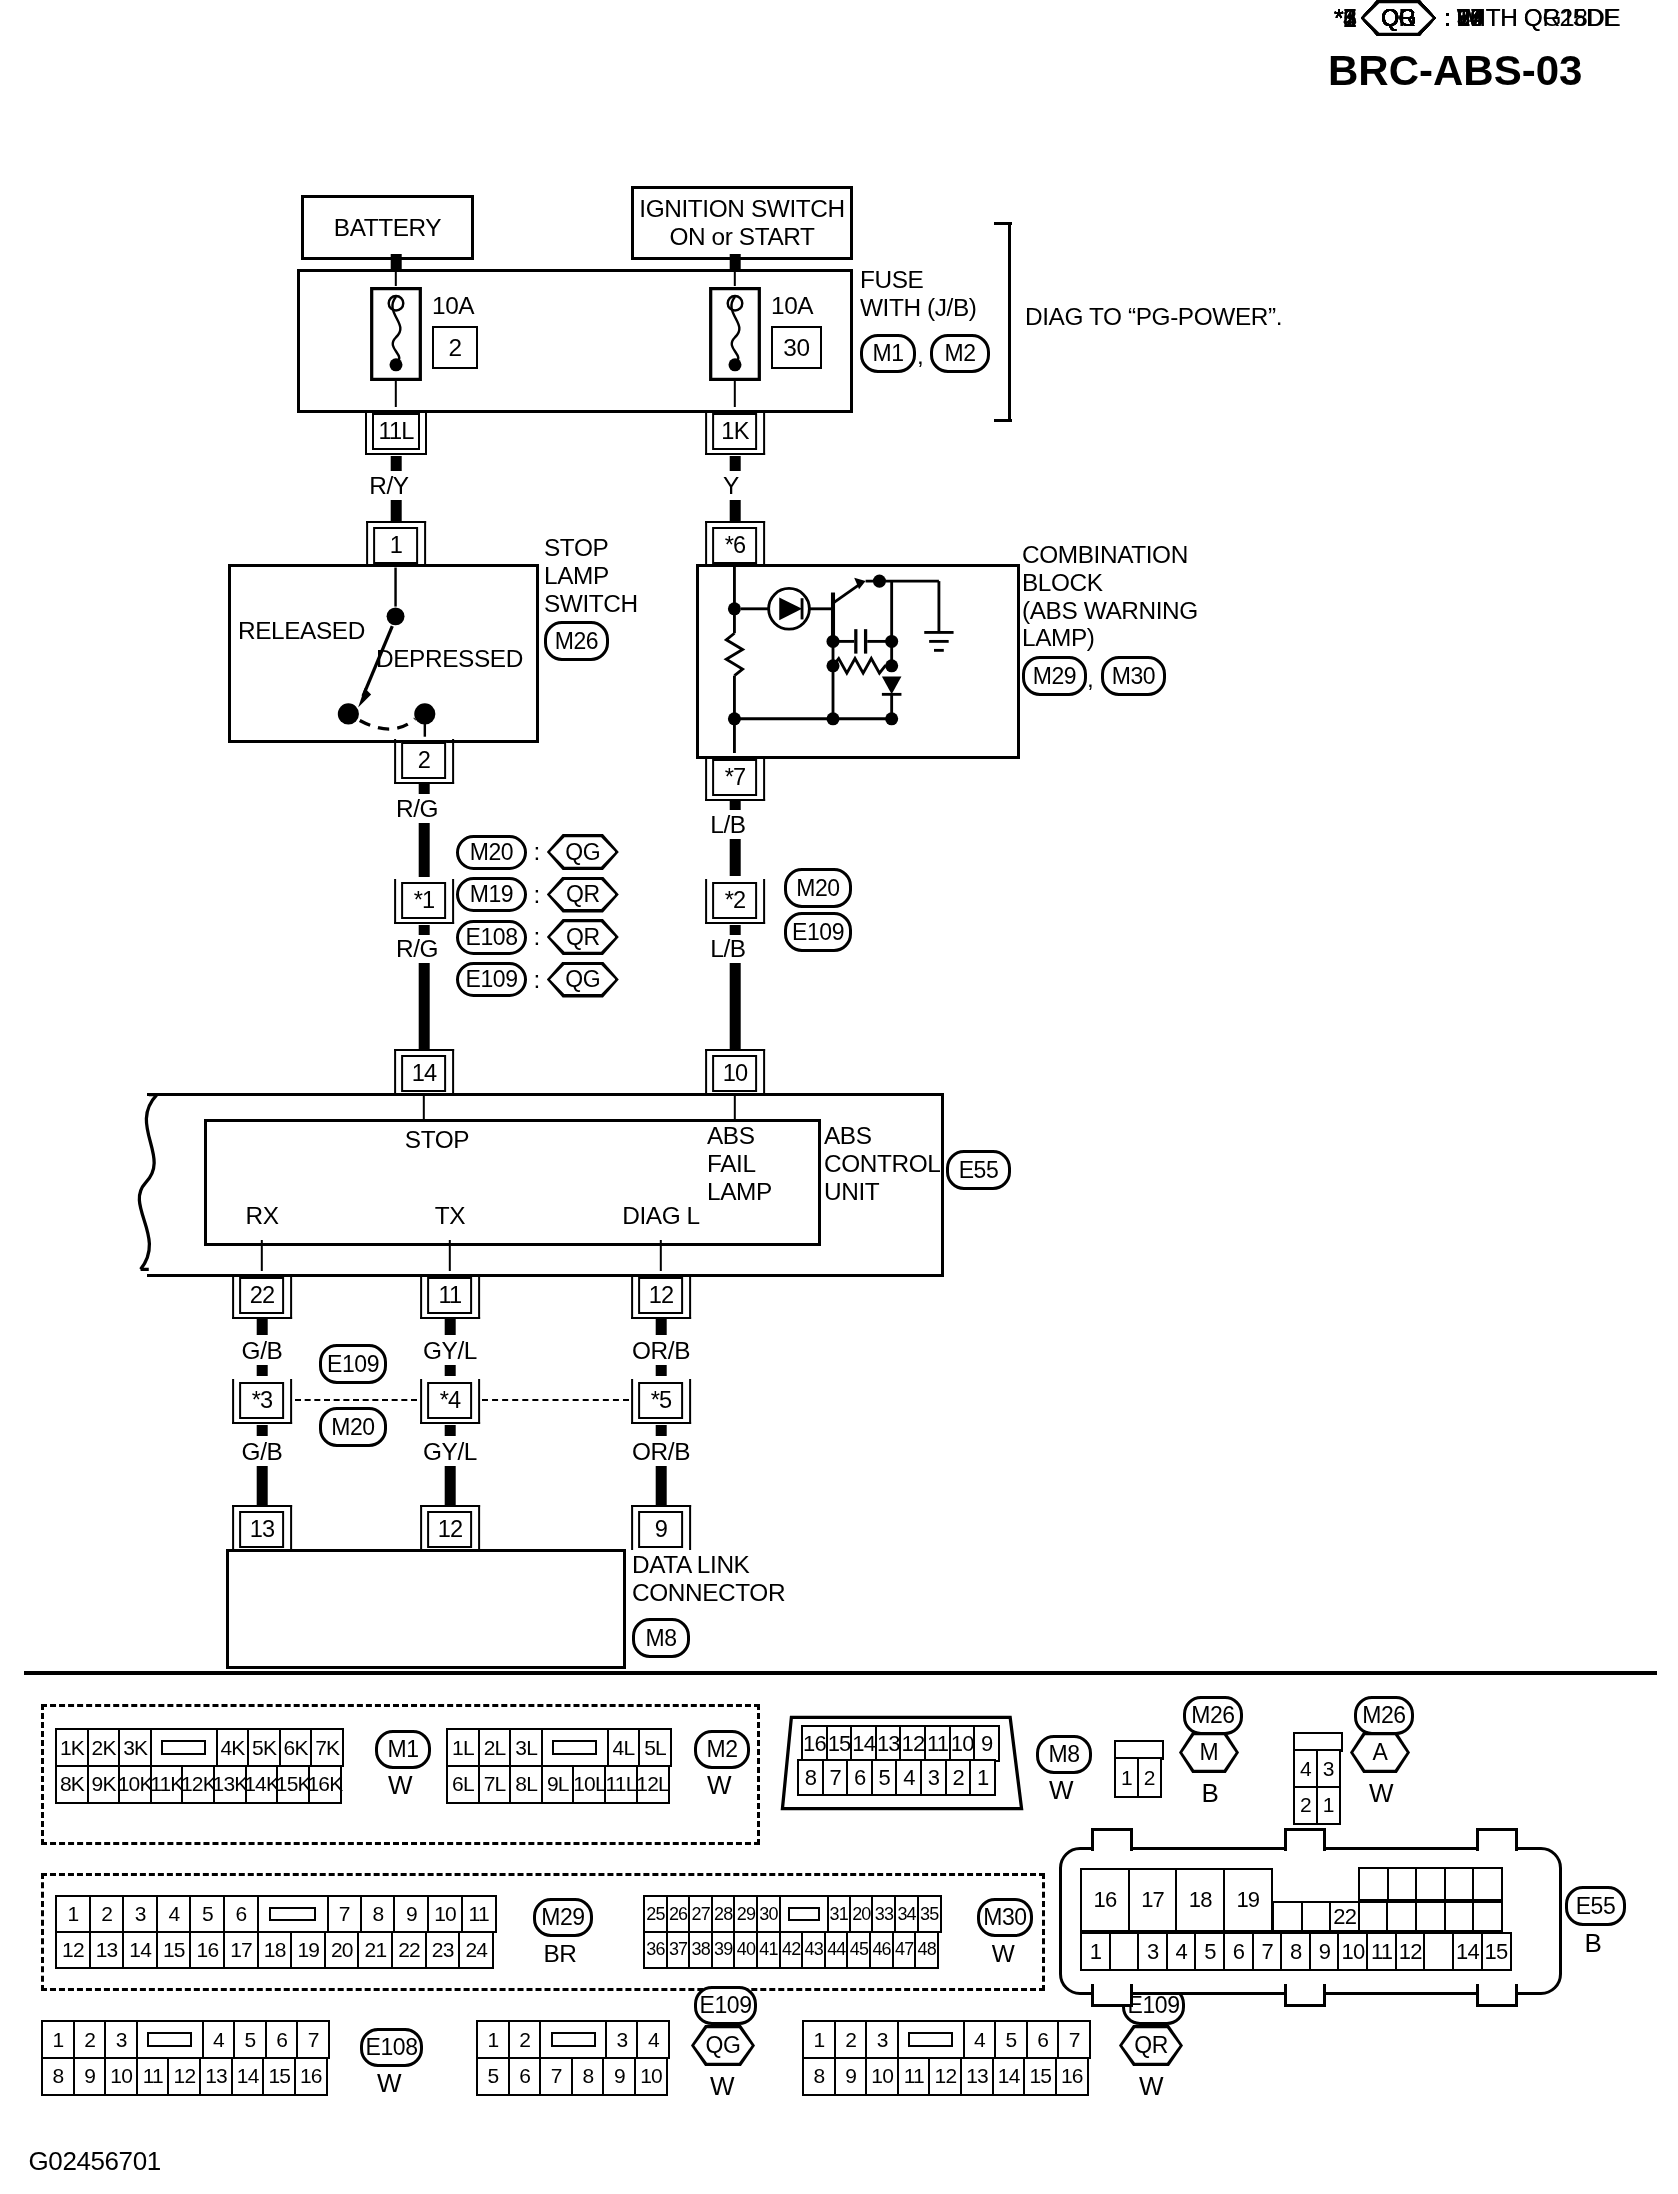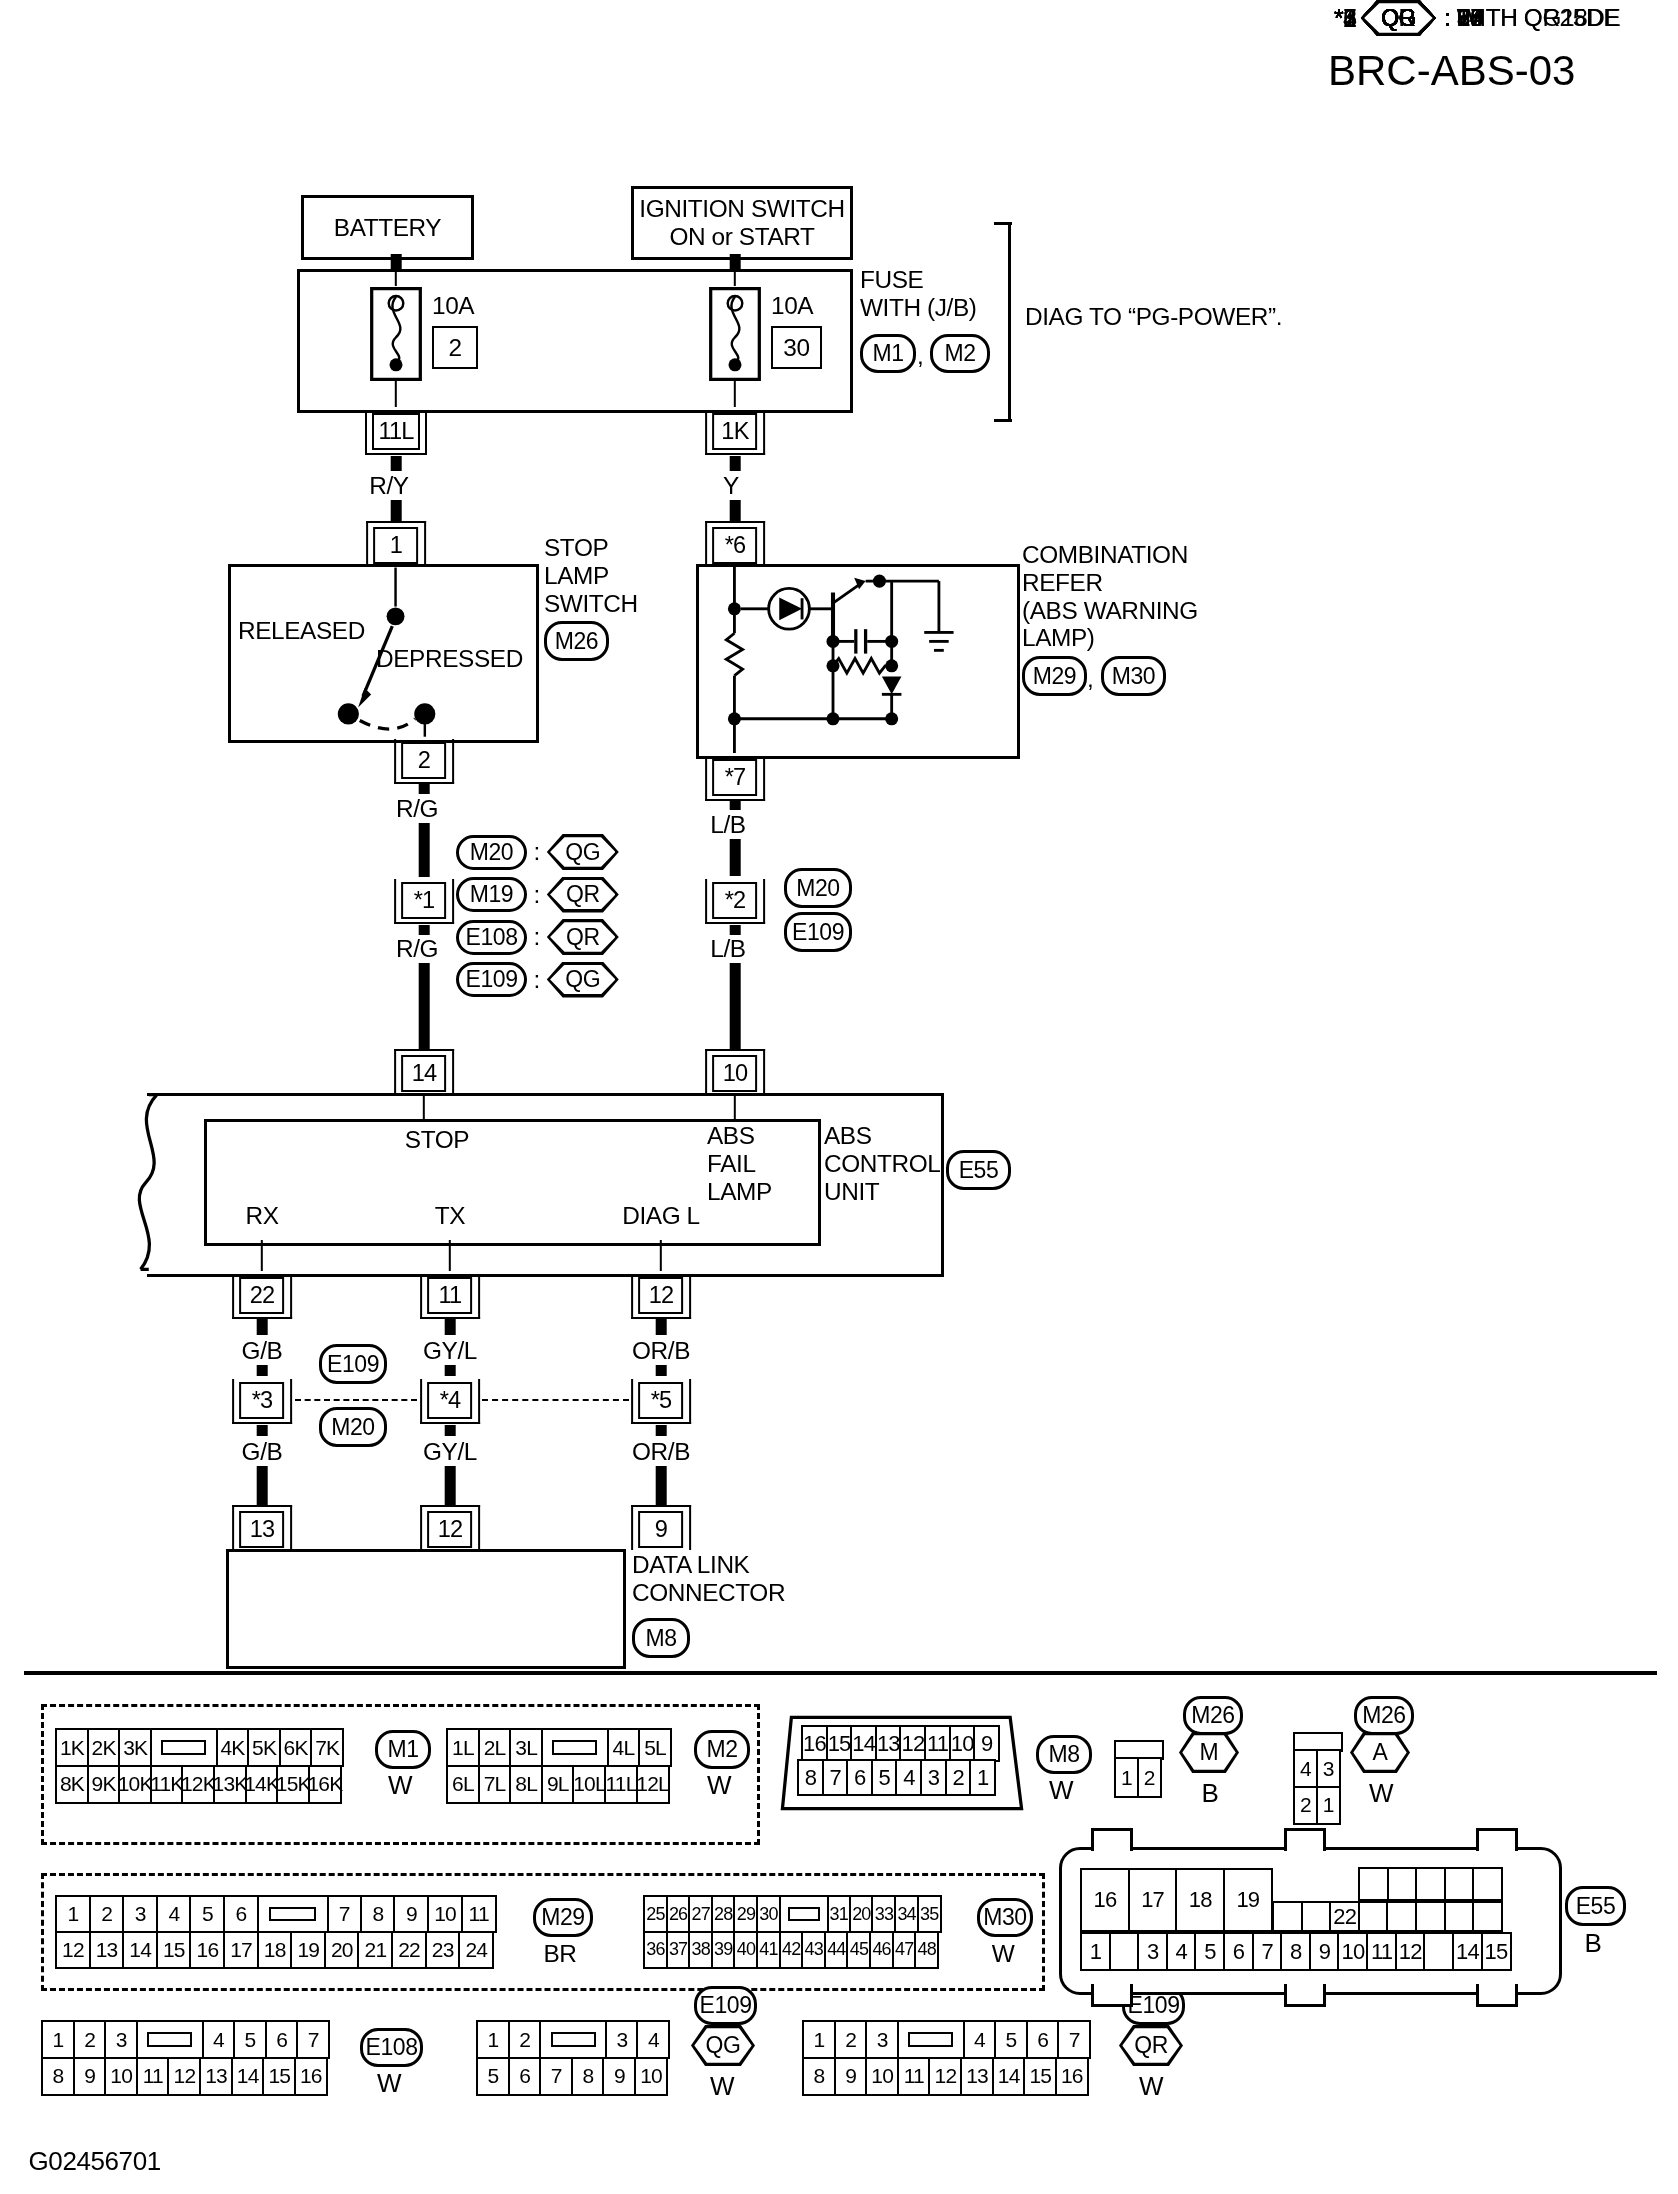--- a/index.html
+++ b/index.html
@@ -61,21 +61,21 @@
   .e55tab{position:absolute;width:42px;height:23px;border:3.3px solid #000;background:#fff;box-sizing:border-box}
   .tabtop{border-bottom:none;z-index:2}
   .tabbot{border-top:none;z-index:2}
   .e55cells{z-index:3}
 </style>
 </head>
 <body>
 
 <div id="canvas">
 
-  <div class="lbl" style="left:1328px;top:47px;font-size:42px;font-weight:normal;letter-spacing:0">BRC-ABS-03</div>
+  <div class="lbl" style="left:1328px;top:47px;font-size:42px;font-weight:bold;letter-spacing:0">BRC-ABS-03</div>
   <div>
 
   <div class="lgrow">
         <span class="lgstar"></span>
         <span class="hex inline lghex">
           <span>QG</span>
         </span>
         <span class="lgval">: WITH QG18DE</span>
       </div>
       <div class="lgrow">
@@ -324,21 +324,21 @@
         <circle cx="240" cy="95" r="8"></circle>
       <circle cx="168" cy="125" r="8"></circle>
         <circle cx="240" cy="125" r="8"></circle>
       <circle cx="47" cy="190" r="8"></circle>
         <circle cx="168" cy="190" r="8"></circle>
         <circle cx="240" cy="190" r="8"></circle>
     </g>
   </svg>
   <div class="lbl" style="left:1022px;top:541px">
     <div>COMBINATION</div>
-    <div>REFER</div>
+    <div>BLOCK</div>
     <div>(ABS WARNING</div>
     <div>LAMP)</div>
   </div>
   <div class="oval" style="left:1022px;top:656px;width:59px;height:34px">
     <span>M29</span>
     </div>
   <div class="lbl" style="left:1087px;top:665px">,</div>
   <div class="oval" style="left:1101px;top:656px;width:59px;height:34px">
     <span>M30</span>
     </div>

